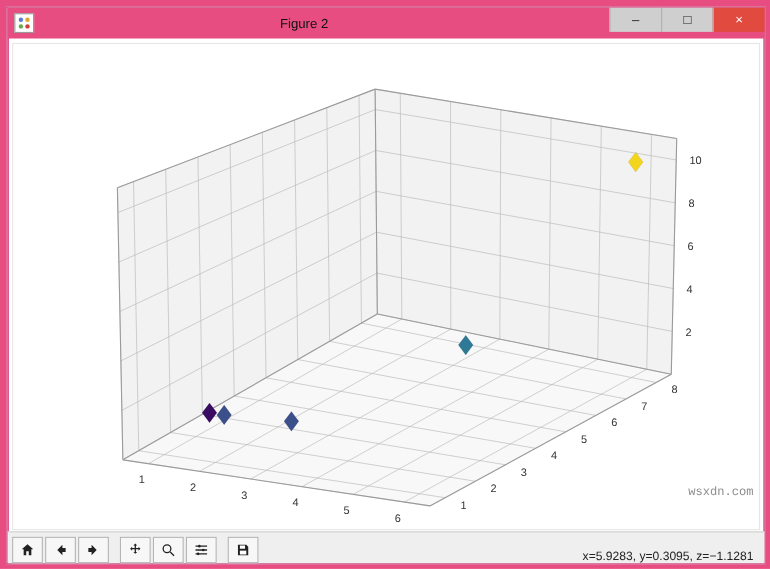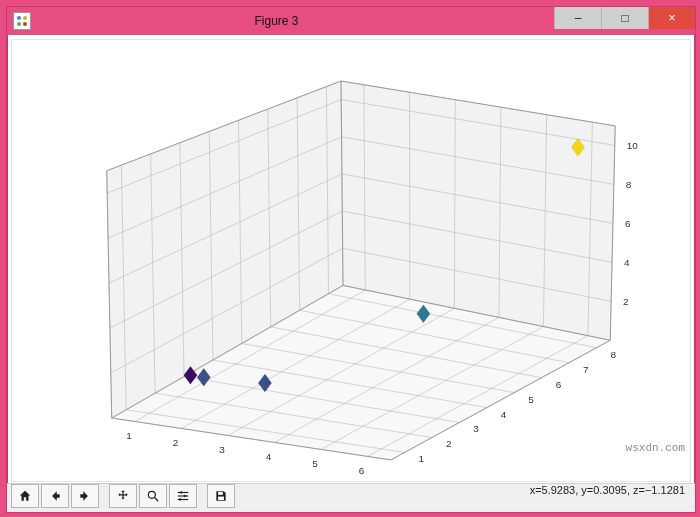--- a/index.html
+++ b/index.html
@@ -103,21 +103,21 @@
     stroke-width: 0.6;
   }
   
   .toolbar {
     position: absolute;
     left: 0; right: 0; bottom: 0;
     height: 28px;
     background: #efefef;
     border-top: 1px solid #d0d0d0;
     display: flex;
-    align-items: flex-start;
+    align-items: flex-end;
     padding: 0 4px;
     gap: 2px;
   }
   .tb-group {
     display: flex;
     gap: 2px;
     margin-right: 8px;
   }
   .tb-btn {
     width: 26px;
@@ -158,21 +158,21 @@
 
   <div class="titlebar">
     <div class="app-icon">
       <svg width="12" height="12" viewBox="0 0 12 12">
         <circle cx="3" cy="3" r="2" fill="#5a7bd4"></circle>
         <circle cx="9" cy="3" r="2" fill="#e0a63a"></circle>
         <circle cx="3" cy="9" r="2" fill="#6aa84f"></circle>
         <circle cx="9" cy="9" r="2" fill="#cc3f3f"></circle>
       </svg>
     </div>
-    <div class="title">Figure 3</div>
+    <div class="title">Figure 2</div>
     <div class="win-controls">
       <div class="win-btn min">–</div>
       <div class="win-btn max">□</div>
       <div class="win-btn close">×</div>
     </div>
   </div>
 
   <div class="content">
     <svg class="plot-svg" id="plot" viewBox="0 0 680 440">
         <polygon class="pane" points="100,378 332,245 330,40 95,130"></polygon>

